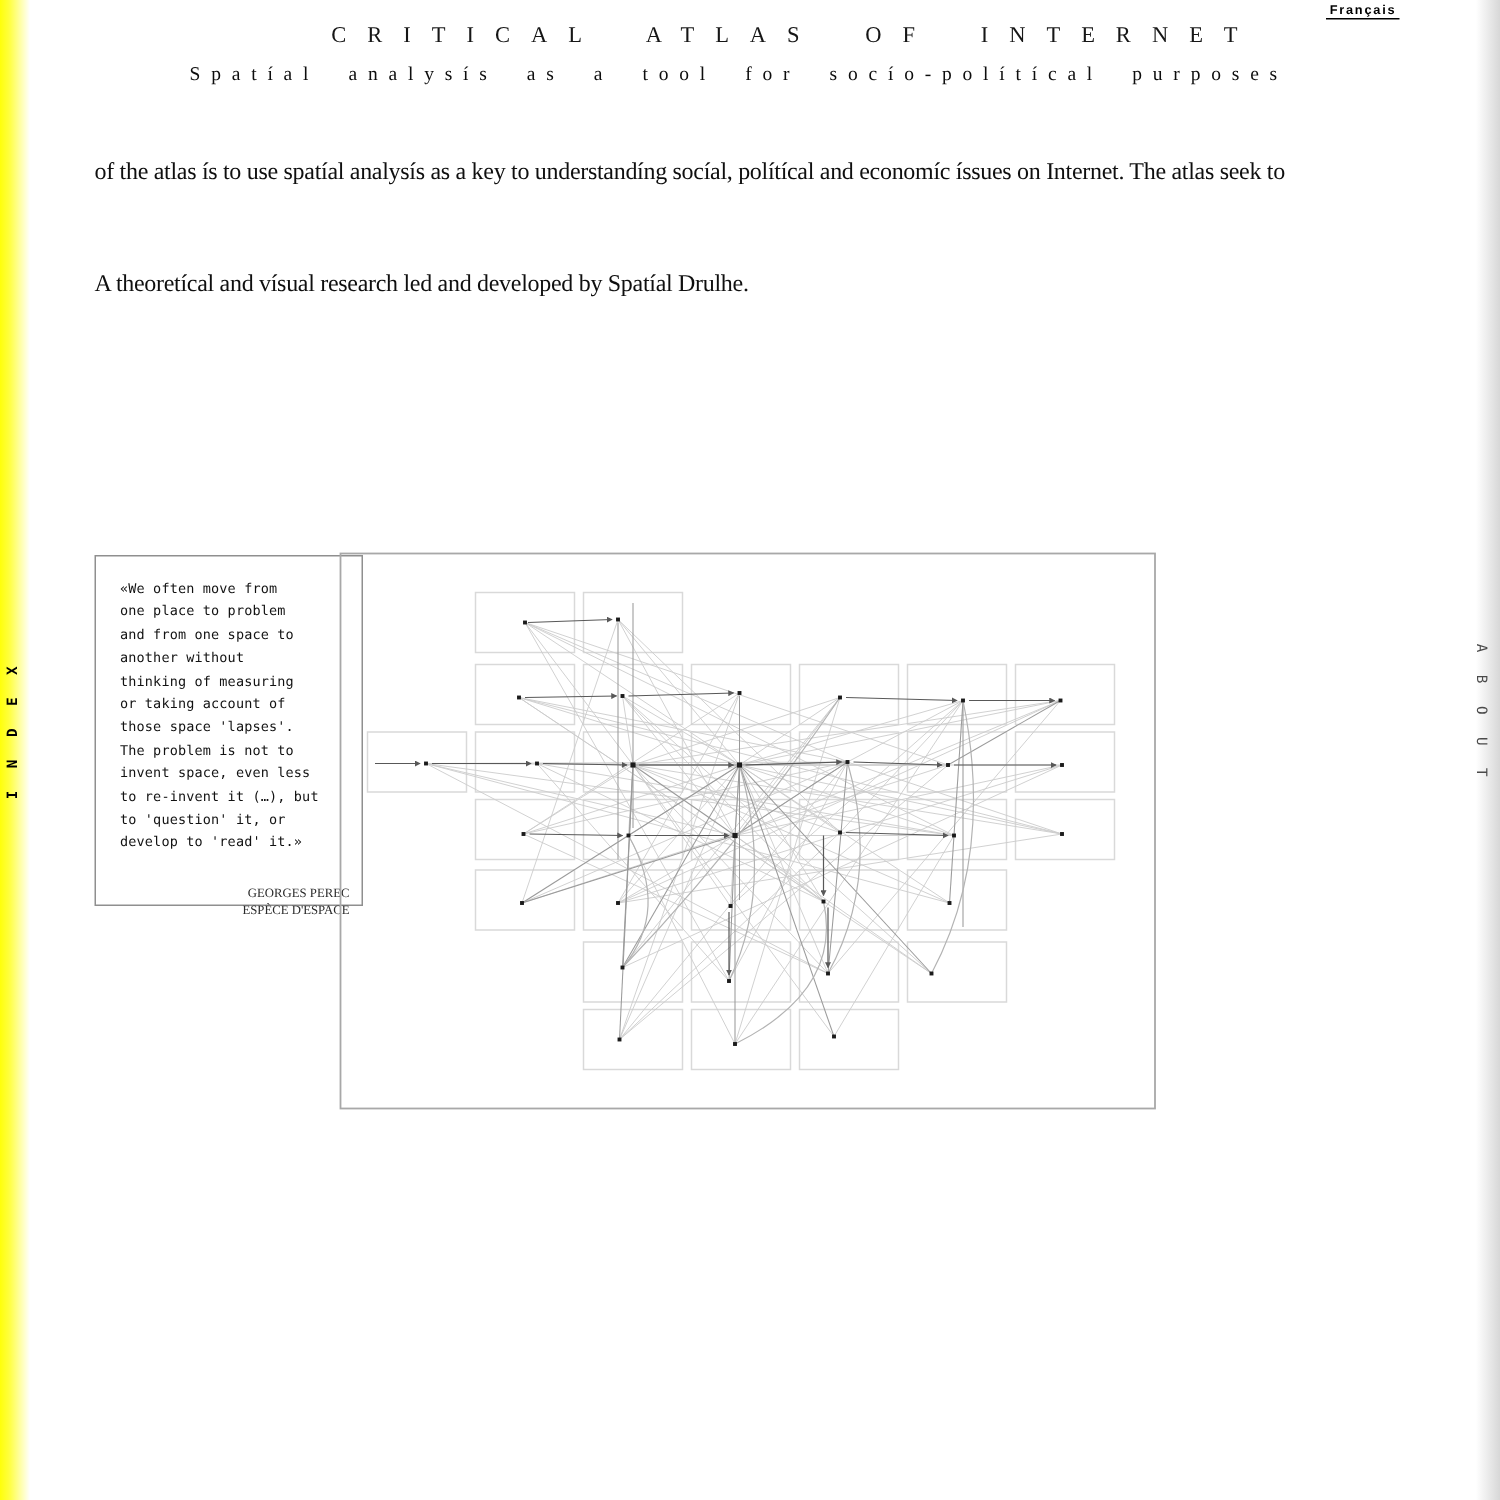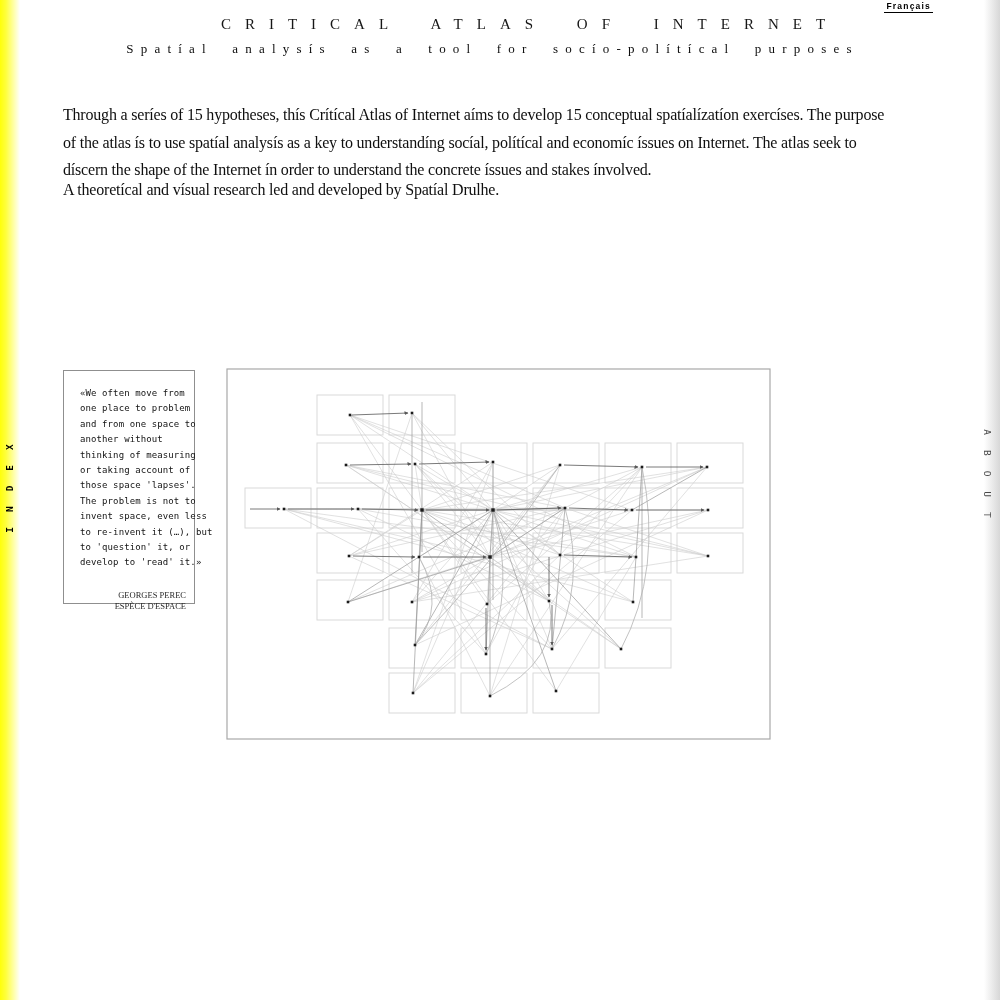--- a/index.html
+++ b/index.html
@@ -46,21 +46,21 @@
   }
   .v-index{
     top:481px;left:9px;font-weight:bold;color:#000;letter-spacing:15px;
     transform:translate(-50%,-50%) rotate(-90deg);
   }
   .v-about{
     top:481px;left:987px;color:#4a4a4a;letter-spacing:15px;
     transform:translate(-50%,-50%) rotate(90deg);
   }
   .quote-box{
-    position:absolute;left:63px;top:370px;width:132px;height:234px;
+    position:absolute;left:63px;top:370px;width:179px;height:234px;
     border:1px solid #8f8f8f;box-sizing:border-box;background:#fff;
   }
   .quote-text{
     padding:15px 6px 0 16px;
     font-family:"DejaVu Sans Mono",monospace;font-size:9px;line-height:15.4px;
     letter-spacing:0.1px;color:#121212;white-space:nowrap;
   }
   .quote-attr{
     margin-top:19px;text-align:right;padding-right:8px;
     font-family:"Liberation Serif",serif;font-size:8.5px;line-height:11.5px;
@@ -73,23 +73,21 @@
 
 <div class="edge-left"></div>
 <div class="edge-right"></div>
 
 <a class="lang-link">Français</a>
 
 <div class="page-title">CRITICAL ATLAS OF INTERNET</div>
 <div class="page-subtitle">Spatíal analysís as a tool for socío-polítícal purposes</div>
 
 <div class="intro">
-  <div>Through a seríes of 15 hypotheses, thís Crítícal Atlas of Internet aíms to develop 15 conceptual spatíalízatíon exercíses. The purpose</div>
   <div>of the atlas ís to use spatíal analysís as a key to understandíng socíal, polítícal and economíc íssues on Internet. The atlas seek to</div>
-  <div>díscern the shape of the Internet ín order to understand the concrete íssues and stakes ínvolved.</div>
 </div>
 <div class="credit">A theoretícal and vísual research led and developed by Spatíal Drulhe.</div>
 
 <div class="v-nav v-index">INDEX</div>
 <div class="v-nav v-about">ABOUT</div>
 
 <div class="quote-box">
   <div class="quote-text" id="quote-lines">
       <div>«We often move from</div>
       <div>one place to problem</div>

